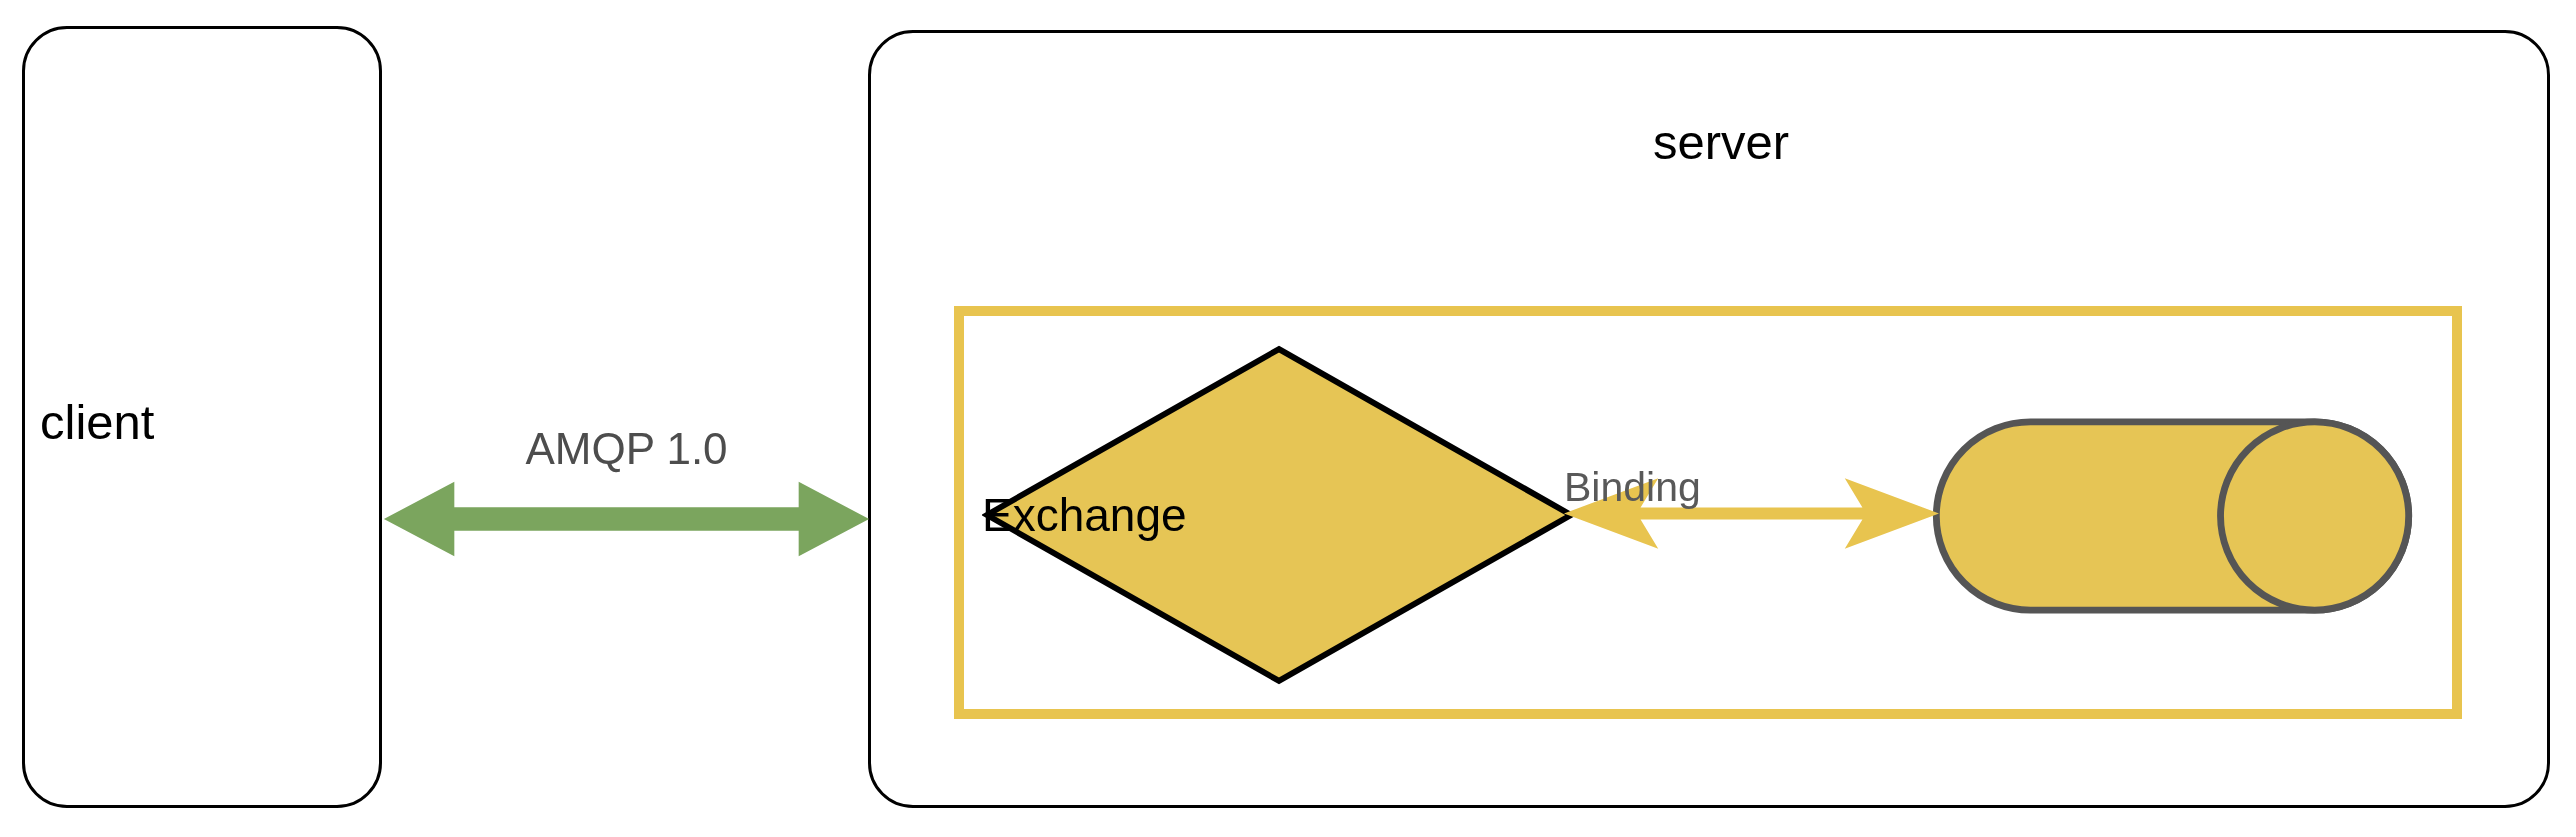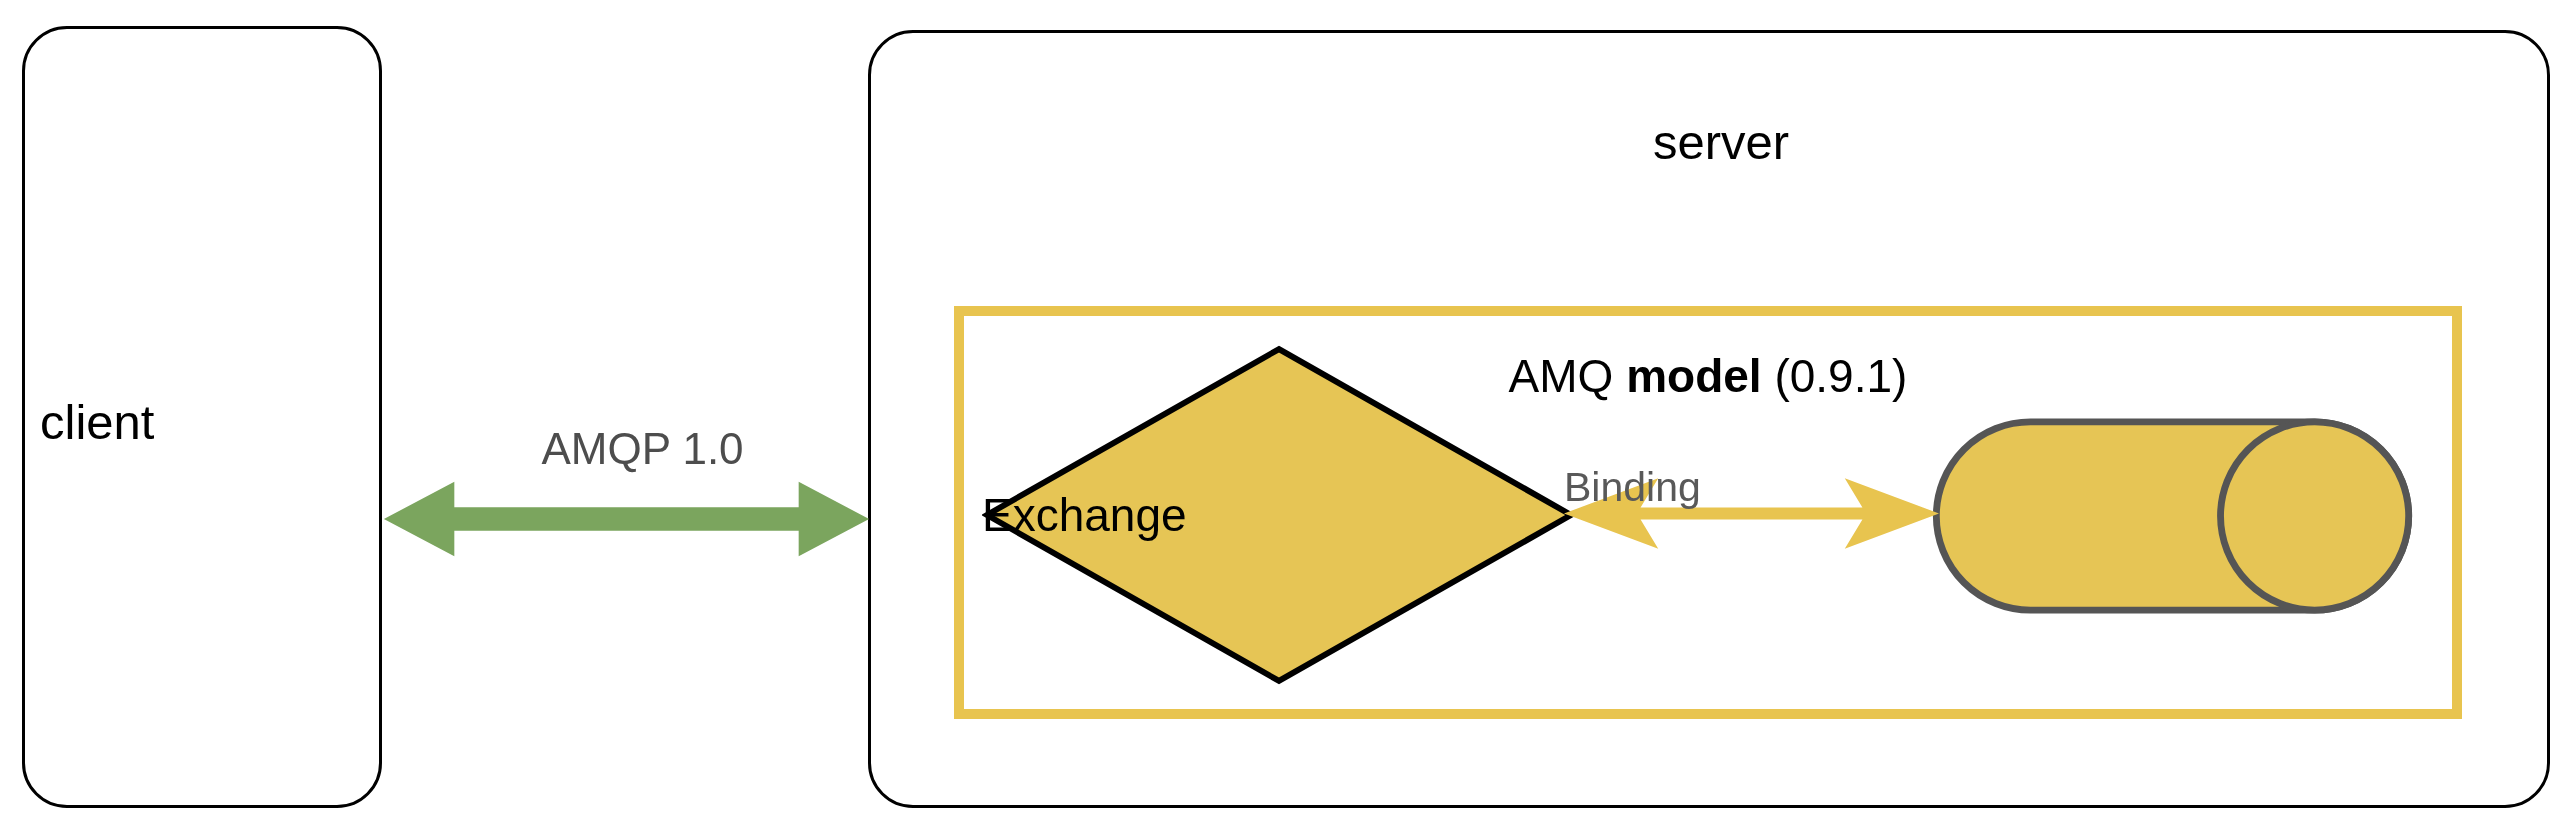--- a/index.html
+++ b/index.html
@@ -134,21 +134,20 @@
   }
   #amqp-arrow-label {
     position: absolute;
     left: 383px;
     top: 424px;
     width: 487px;
     text-align: center;
     font-size: 44px;
     color: #4d4d4d;
     white-space: nowrap;
-    margin-left: 16px;
   }
 
   #binding-arrow {
     position: absolute;
     left: 1564px;
     top: 472px;
     width: 375px;
     height: 83px;
   }
   #binding-arrow-label {
@@ -167,23 +166,20 @@
 
 <div id="canvas">
 
   <div class="round-box" id="client-box"></div>
   <div class="label" id="client-label">client</div>
 
   <div class="round-box" id="server-box"></div>
   <div class="label" id="server-label">server</div>
 
   <div id="amq-box"></div>
-  <div id="amq-title">
-    <span>AMQ </span><span class="bold">model</span><span> (0.9.1)</span>
-  </div>
 
   <svg id="exchange-shape" viewBox="0 0 605 348">
     <polygon points="302.5,5 600,174 302.5,343 5,174" fill="#e6c555" stroke="#000000" stroke-width="6"></polygon>
   </svg>
   <div id="exchange-label">Exchange</div>
 
   <svg id="queue-shape" viewBox="0 0 490 200">
     <path d="M 100,4 L 390,4 A 96,96 0 0 1 390,196 L 100,196 A 96,96 0 0 1 100,4 Z" fill="#e6c555" stroke="#555555" stroke-width="7"></path>
     <ellipse cx="390" cy="100" rx="96" ry="96" fill="#e6c555" stroke="#555555" stroke-width="7"></ellipse>
   </svg>

